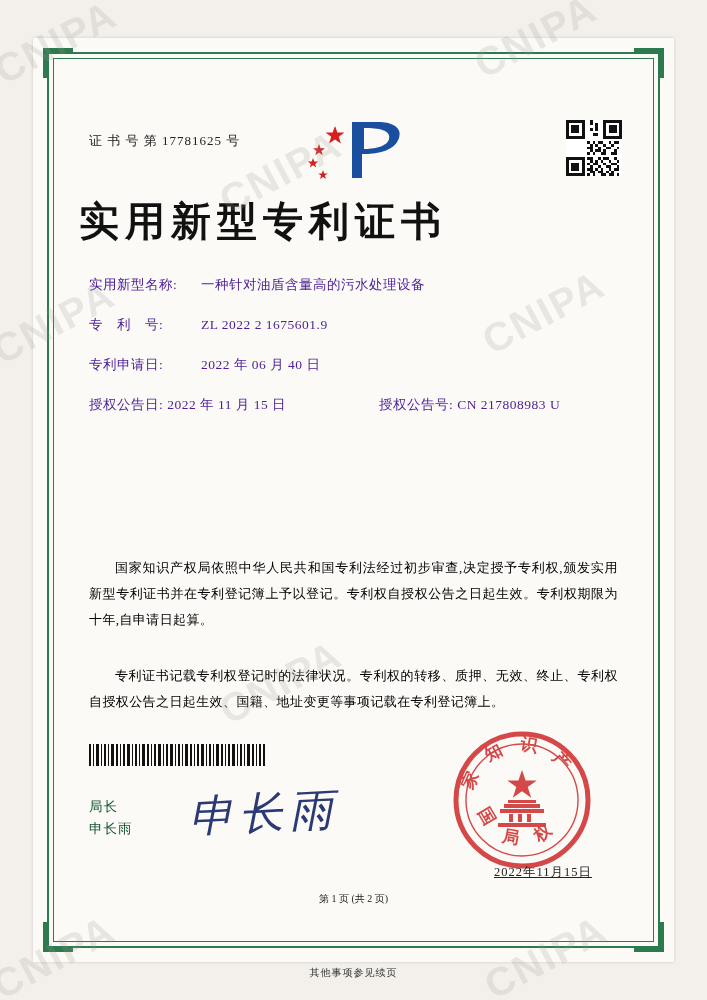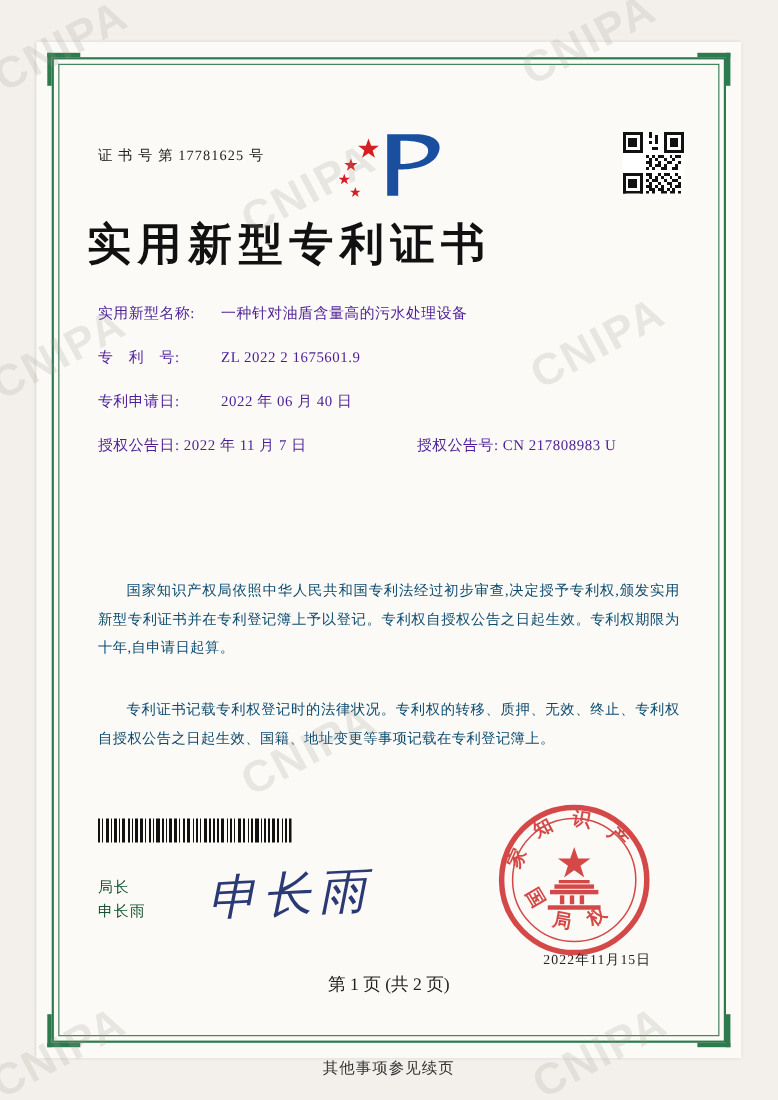--- a/index.html
+++ b/index.html
@@ -93,23 +93,24 @@
     white-space:nowrap;
     letter-spacing:0.5px;
   }
   .field .lbl{display:inline-block;}
   .field .val{display:inline-block;}
   .lbl-w1{width:112px;}
   .two-col{position:relative;}
   .two-col .c2{position:absolute;left:290px;top:0;}
   .para{
     position:absolute;left:10px;right:10px;
-    font-size:13px;line-height:26px;color:#0c4a6e;
+    font-size:13px;line-height:26px;color:#000000;
     text-align:justify;
     letter-spacing:0.4px;
+    margin-top:31px;
   }
   .p1{top:440px;}
   .p2{top:548px;}
   .indent{text-indent:26px;}
   
   .barcode{
     position:absolute;left:10px;top:660px;
     width:176px;height:22px;
   }
   .sign-block{
@@ -126,29 +127,29 @@
     letter-spacing:6px;
     opacity:.92;
   }
   
   .seal{
     position:absolute;right:30px;top:640px;
     width:152px;height:152px;
   }
   .seal-date{
     position:absolute;right:36px;top:780px;
-    font-size:12.5px;color:#222;letter-spacing:1px;
+    font-size:12.5px;color:#222;letter-spacing:1px;text-decoration:underline;
   }
   .page-num{
     position:absolute;left:0;right:0;bottom:10px;
-    text-align:center;font-size:16px;color:#222;margin-top:28px;
+    text-align:center;font-size:10px;color:#222;margin-top:28px;
   }
   .footnote{
     position:absolute;left:0;right:0;bottom:20px;
-    text-align:center;font-size:14px;color:#333;letter-spacing:1px;
+    text-align:center;font-size:10px;color:#333;letter-spacing:1px;
   }
 </style>
 </head>
 <body>
 
 <div class="watermarks">
   <div class="wm" style="left:-10px;top:20px;font-size:40px;">CNIPA</div>
   <div class="wm" style="left:470px;top:14px;font-size:40px;">CNIPA</div>
   <div class="wm" style="left:-12px;top:300px;font-size:40px;">CNIPA</div>
   <div class="wm" style="left:478px;top:290px;font-size:40px;">CNIPA</div>
@@ -271,21 +272,21 @@
         <span class="lbl lbl-w1">实用新型名称:</span><span class="val">一种针对油盾含量高的污水处理设备</span>
       </div>
       <div class="field">
         <span class="lbl lbl-w1">专　利　号:</span><span class="val">ZL 2022 2 1675601.9</span>
       </div>
       <div class="field">
         <span class="lbl lbl-w1">专利申请日:</span><span class="val">2022 年 06 月 40 日</span>
       </div>
       <div class="field two-col">
         <span class="lbl">授权公告日:</span>
-        <span class="val">2022 年 11 月 7 日</span>
+        <span class="val">2022 年 11 月 15 日</span>
         <span class="c2">
           <span class="lbl">授权公告号:</span>
           <span class="val">CN 217808983 U</span>
         </span>
       </div>
     </div>
 
     <div class="para p1 indent">国家知识产权局依照中华人民共和国专利法经过初步审查,决定授予专利权,颁发实用新型专利证书并在专利登记簿上予以登记。专利权自授权公告之日起生效。专利权期限为十年,自申请日起算。</div>
     <div class="para p2 indent">专利证书记载专利权登记时的法律状况。专利权的转移、质押、无效、终止、专利权自授权公告之日起生效、国籍、地址变更等事项记载在专利登记簿上。</div>
 

